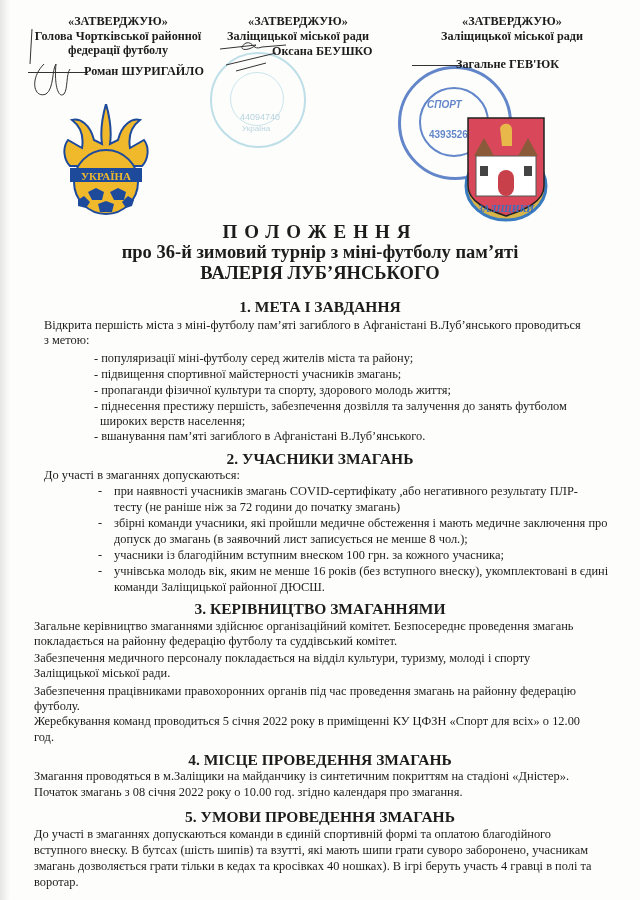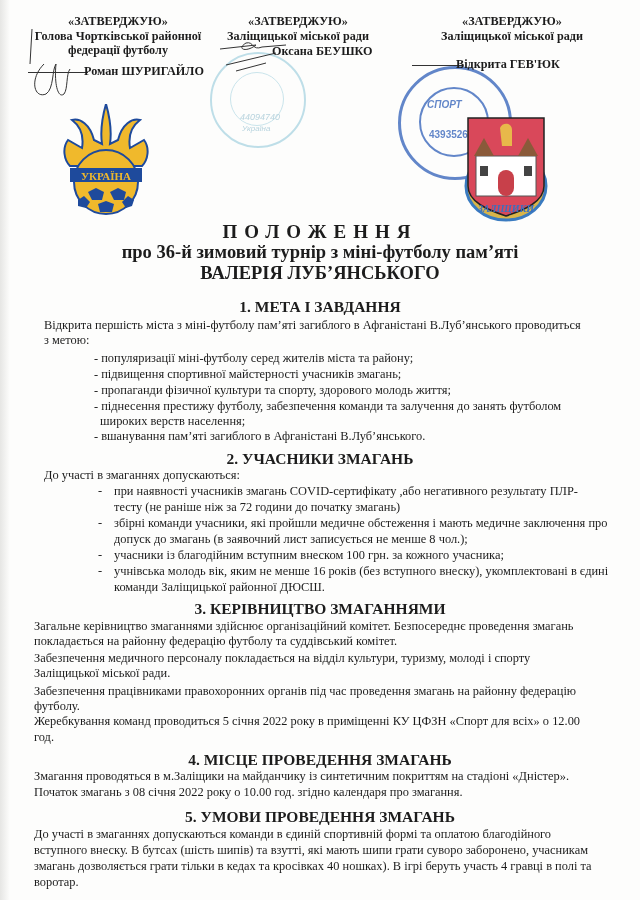--- a/index.html
+++ b/index.html
@@ -10,21 +10,21 @@
     color:#1c1c1c;
   }
   .left-edge { position:absolute; left:0; top:0; width:10px; height:900px;
     background:linear-gradient(to right,#e6e6e4,#fdfdfc); }
   .approve { position:absolute; top:14px; text-align:center; font-weight:bold; font-size:12.2px; line-height:14.5px; }
   .approve .sig { position:absolute; white-space:nowrap; }
   #ap1 { left:28px; width:180px; }
   #ap2 { left:206px; width:184px; }
   #ap3 { left:392px; width:240px; }
   .stamp { position:absolute; border-radius:50%; opacity:.55; }
-  #stamp-culture { left:210px; top:52px; width:92px; height:92px; border:2px solid #8cc6d8;font-style:italic; }
+  #stamp-culture { left:210px; top:52px; width:92px; height:92px; border:2px solid #8cc6d8; }
   #stamp-culture .inner { position:absolute; left:18px; top:18px; width:52px; height:52px; border:1.5px solid #9fcfdd; border-radius:50%; }
   #stamp-culture .num { position:absolute; left:28px; top:58px; font-size:9px; color:#7fb2c6; font-family:"Liberation Sans",sans-serif; }
   #stamp-culture .cty { position:absolute; left:30px; top:70px; font-size:8px; color:#7fb2c6; font-family:"Liberation Sans",sans-serif; }
   #stamp-sport { left:398px; top:66px; width:108px; height:108px; border:3px solid #2f5fb8; opacity:.75; }
   #stamp-sport .inner { position:absolute; left:18px; top:18px; width:66px; height:66px; border:2px solid #2f5fb8; border-radius:50%; }
   #stamp-sport .logo { position:absolute; left:26px; top:30px; font-size:10px; font-weight:bold; color:#2f5fb8; font-family:"Liberation Sans",sans-serif; font-style:italic; }
   #stamp-sport .num { position:absolute; left:28px; top:60px; font-size:10px; font-weight:bold; color:#2f5fb8; font-family:"Liberation Sans",sans-serif; }
   .emblem { position:absolute; }
   #emblem-ffu { left:58px; top:104px; width:96px; height:112px; }
   #emblem-town { left:464px; top:116px; width:84px; height:106px; }
@@ -74,21 +74,21 @@
     </svg>
     <span class="sig" style="left:66px;top:1px">Оксана БЕУШКО</span>
   </div>
 </div>
 
 <div class="approve" id="ap3">
   <div>«ЗАТВЕРДЖУЮ»</div>
   <div>Заліщицької міської ради</div>
   <div style="height:30px;position:relative">
     <div style="position:absolute;left:20px;top:22px;width:50px;border-top:1px solid #333"></div>
-    <span class="sig" style="left:64px;top:14px">Відкрита ГЕВ'ЮК</span>
+    <span class="sig" style="left:64px;top:14px">Загальне ГЕВ'ЮК</span>
   </div>
 </div>
 
 <svg class="emblem" id="emblem-ffu" viewBox="0 0 96 112">
   <path d="M48 0 C52 14 54 26 52 40 L60 36 C64 20 74 14 82 16 C74 22 70 32 72 44 L86 36 C92 44 90 56 84 62 L12 62 C6 56 4 44 10 36 L24 44 C26 32 22 22 14 16 C22 14 32 20 36 36 L44 40 C42 26 44 14 48 0 Z" fill="#f0b92c" stroke="#1e4a9c" stroke-width="2"></path>
   <circle cx="48" cy="78" r="32" fill="#f0b92c" stroke="#1e4a9c" stroke-width="2"></circle>
   <g fill="#1e4a9c">
     <polygon points="30,88 38,84 46,88 44,96 34,96"></polygon>
     <polygon points="52,88 60,84 68,88 66,96 56,96"></polygon>
     <polygon points="40,100 48,97 56,100 54,108 42,108"></polygon>
@@ -115,21 +115,21 @@
 <div class="title-block" id="doc-title">ПОЛОЖЕННЯ</div>
 <div class="title-block" id="doc-subtitle">про 36-й зимовий турнір з міні-футболу пам’яті</div>
 <div class="title-block" id="doc-subtitle2">ВАЛЕРІЯ   ЛУБ’ЯНСЬКОГО</div>
 
 <div class="h" style="top:298px">1. МЕТА  І  ЗАВДАННЯ</div>
 <div class="t" style="left:44px;top:317px">Відкрита першість міста з міні-футболу пам’яті загиблого в Афганістані   В.Луб’янського проводиться</div>
 <div class="t" style="left:44px;top:332px">з метою:</div>
 <div class="t" style="left:94px;top:350px">- популяризації міні-футболу серед жителів міста та району;</div>
 <div class="t" style="left:94px;top:366px">- підвищення спортивної майстерності учасників змагань;</div>
 <div class="t" style="left:94px;top:382px">- пропаганди фізичної культури та спорту, здорового молодь життя;</div>
-<div class="t" style="left:94px;top:398px">- піднесення престижу футболу, забезпечення команди та залучення до занять футболом</div>
+<div class="t" style="left:94px;top:398px">- піднесення престижу першість, забезпечення дозвілля та залучення до занять футболом</div>
 <div class="t" style="left:100px;top:413px">  широких верств населення;</div>
 <div class="t" style="left:94px;top:428px">- вшанування пам’яті загиблого в Афганістані В.Луб’янського.</div>
 
 <div class="h" style="top:450px">2. УЧАСНИКИ  ЗМАГАНЬ</div>
 <div class="t" style="left:44px;top:467px">До участі в змаганнях допускаються:</div>
 
 <span class="dash" style="left:98px;top:483px">-</span>
 <div class="t" style="left:114px;top:483px">при   наявності учасників змагань COVID-сертифікату ,або негативного результату   ПЛР-</div>
 <div class="t" style="left:114px;top:499px">тесту (не раніше ніж за 72 години до початку змагань)</div>
 

